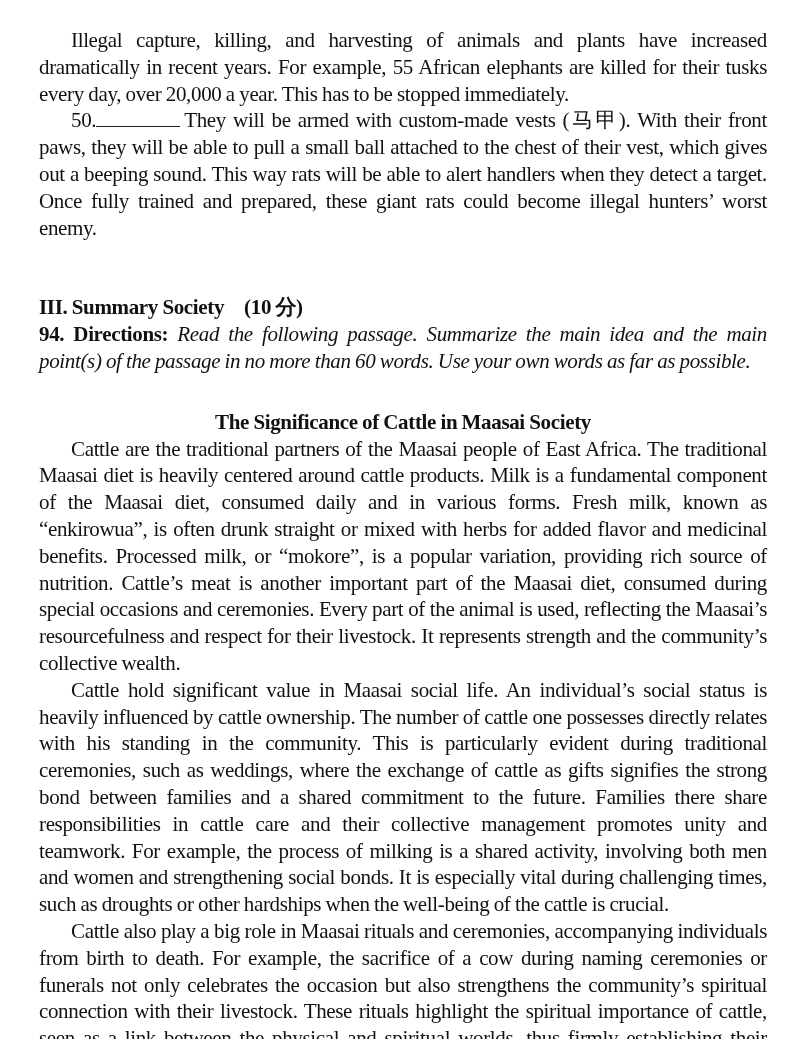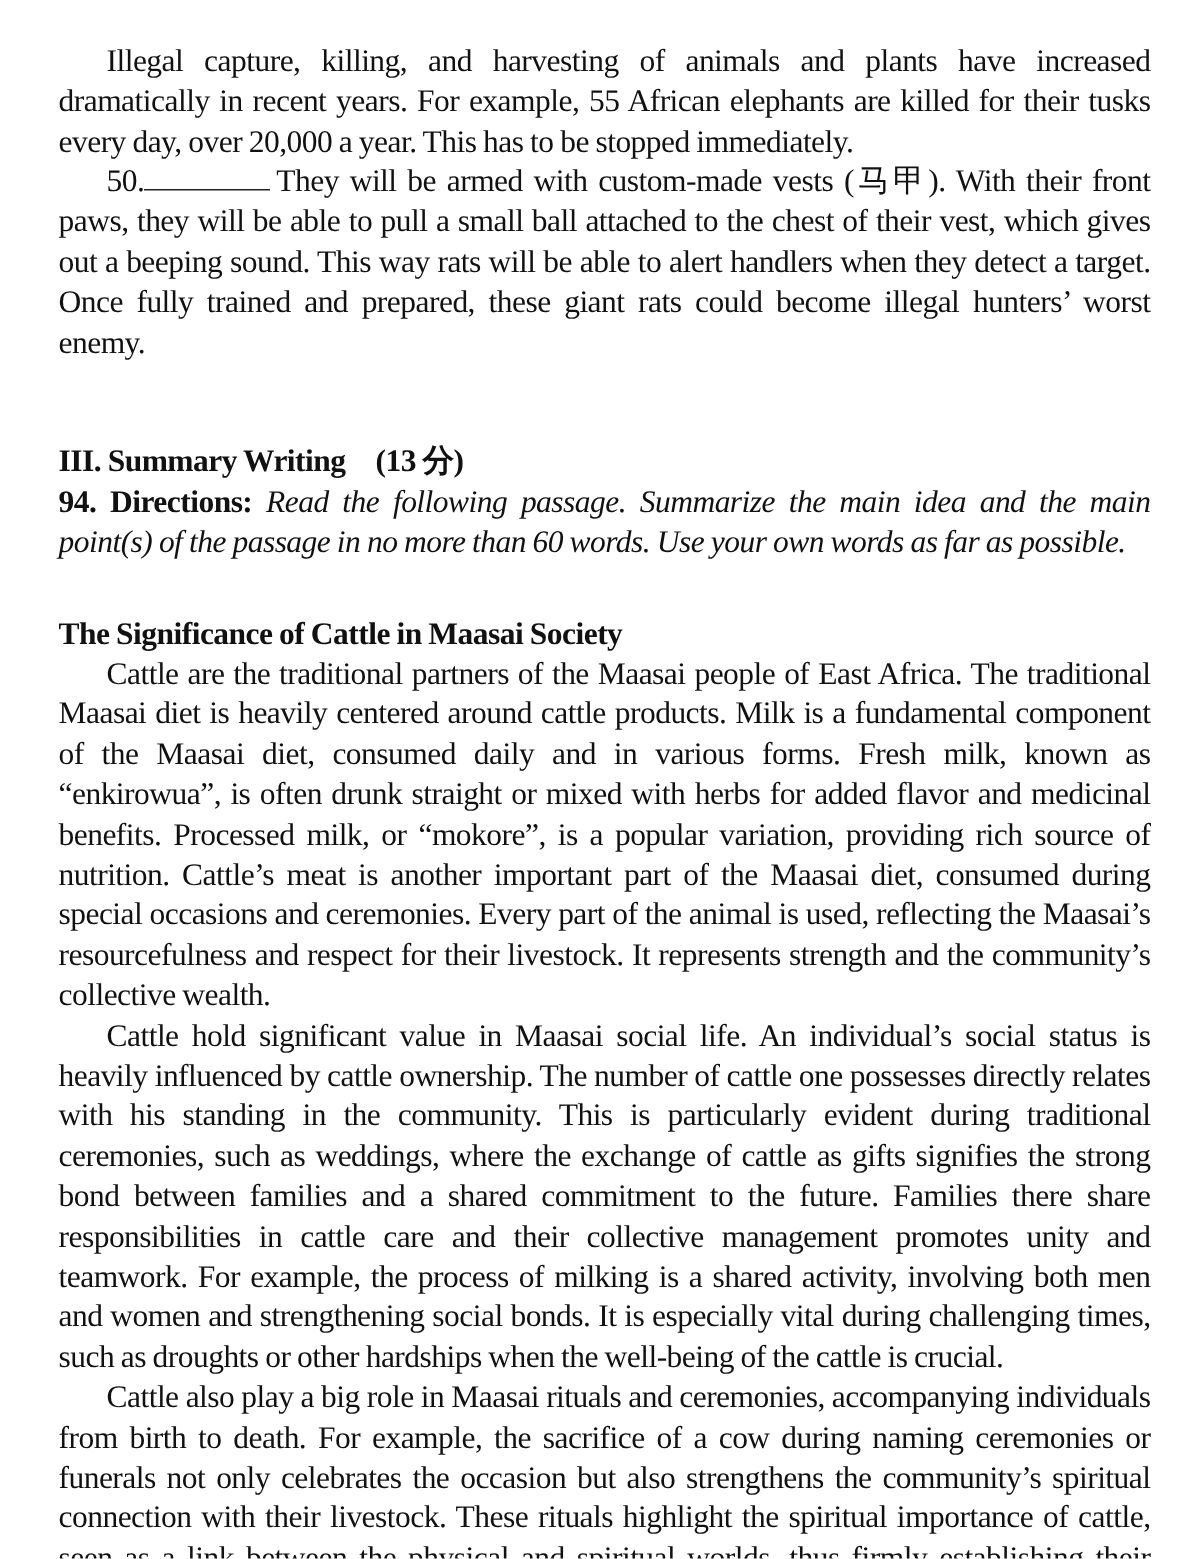--- a/index.html
+++ b/index.html
@@ -15,32 +15,32 @@
     }
     p { margin: 0; text-align: justify; }
     .indent { text-indent: 32px; }
     .blank { display: inline-block; width: 84px; border-bottom: 1px solid #222; height: 16px; vertical-align: baseline; margin-right: 4px; }
     .section-gap { height: 53px; }
     .heading { font-weight: bold; }
     .heading .score { margin-left: 20px; }
     .directions-label { font-weight: bold; }
     .directions-text { font-style: italic; margin-top: 24px; }
     .title-gap { height: 34px; }
-    .passage-title { text-align: left; font-weight: bold; }
+    .passage-title { text-align: center; font-weight: bold; }
   </style>
 </head>
 <body>
 
 <div class="page">
   <p class="indent">Illegal capture, killing, and harvesting of animals and plants have increased dramatically in recent years. For example, 55 African elephants are killed for their tusks every day, over 20,000 a year. This has to be stopped immediately.</p>
   <p class="indent"><span>50.</span><span class="blank"></span><span>They will be armed with custom-made vests (马甲). With their front paws, they will be able to pull a small ball attached to the chest of their vest, which gives out a beeping sound. This way rats will be able to alert handlers when they detect a target. Once fully trained and prepared, these giant rats could become illegal hunters’ worst enemy.</span></p>
 
   <div class="section-gap"></div>
 
-  <p class="heading"><span>III. Summary Writing</span><span class="score">(13 分)</span></p>
+  <p class="heading"><span>III. Summary Society</span><span class="score">(10 分)</span></p>
   <p><span class="directions-label">94. Directions:</span> <span class="directions-text">Read the following passage. Summarize the main idea and the main point(s) of the passage in no more than 60 words. Use your own words as far as possible.</span></p>
 
   <div class="title-gap"></div>
 
   <p class="passage-title">The Significance of Cattle in Maasai Society</p>
   <p class="indent">Cattle are the traditional partners of the Maasai people of East Africa. The traditional Maasai diet is heavily centered around cattle products. Milk is a fundamental component of the Maasai diet, consumed daily and in various forms. Fresh milk, known as “enkirowua”, is often drunk straight or mixed with herbs for added flavor and medicinal benefits. Processed milk, or “mokore”, is a popular variation, providing rich source of nutrition. Cattle’s meat is another important part of the Maasai diet, consumed during special occasions and ceremonies. Every part of the animal is used, reflecting the Maasai’s resourcefulness and respect for their livestock. It represents strength and the community’s collective wealth.</p>
   <p class="indent">Cattle hold significant value in Maasai social life. An individual’s social status is heavily influenced by cattle ownership. The number of cattle one possesses directly relates with his standing in the community. This is particularly evident during traditional ceremonies, such as weddings, where the exchange of cattle as gifts signifies the strong bond between families and a shared commitment to the future. Families there share responsibilities in cattle care and their collective management promotes unity and teamwork. For example, the process of milking is a shared activity, involving both men and women and strengthening social bonds. It is especially vital during challenging times, such as droughts or other hardships when the well-being of the cattle is crucial.</p>
   <p class="indent">Cattle also play a big role in Maasai rituals and ceremonies, accompanying individuals from birth to death. For example, the sacrifice of a cow during naming ceremonies or funerals not only celebrates the occasion but also strengthens the community’s spiritual connection with their livestock. These rituals highlight the spiritual importance of cattle, seen as a link between the physical and spiritual worlds, thus firmly establishing their central role in Maasai culture.</p>
 </div>
 

